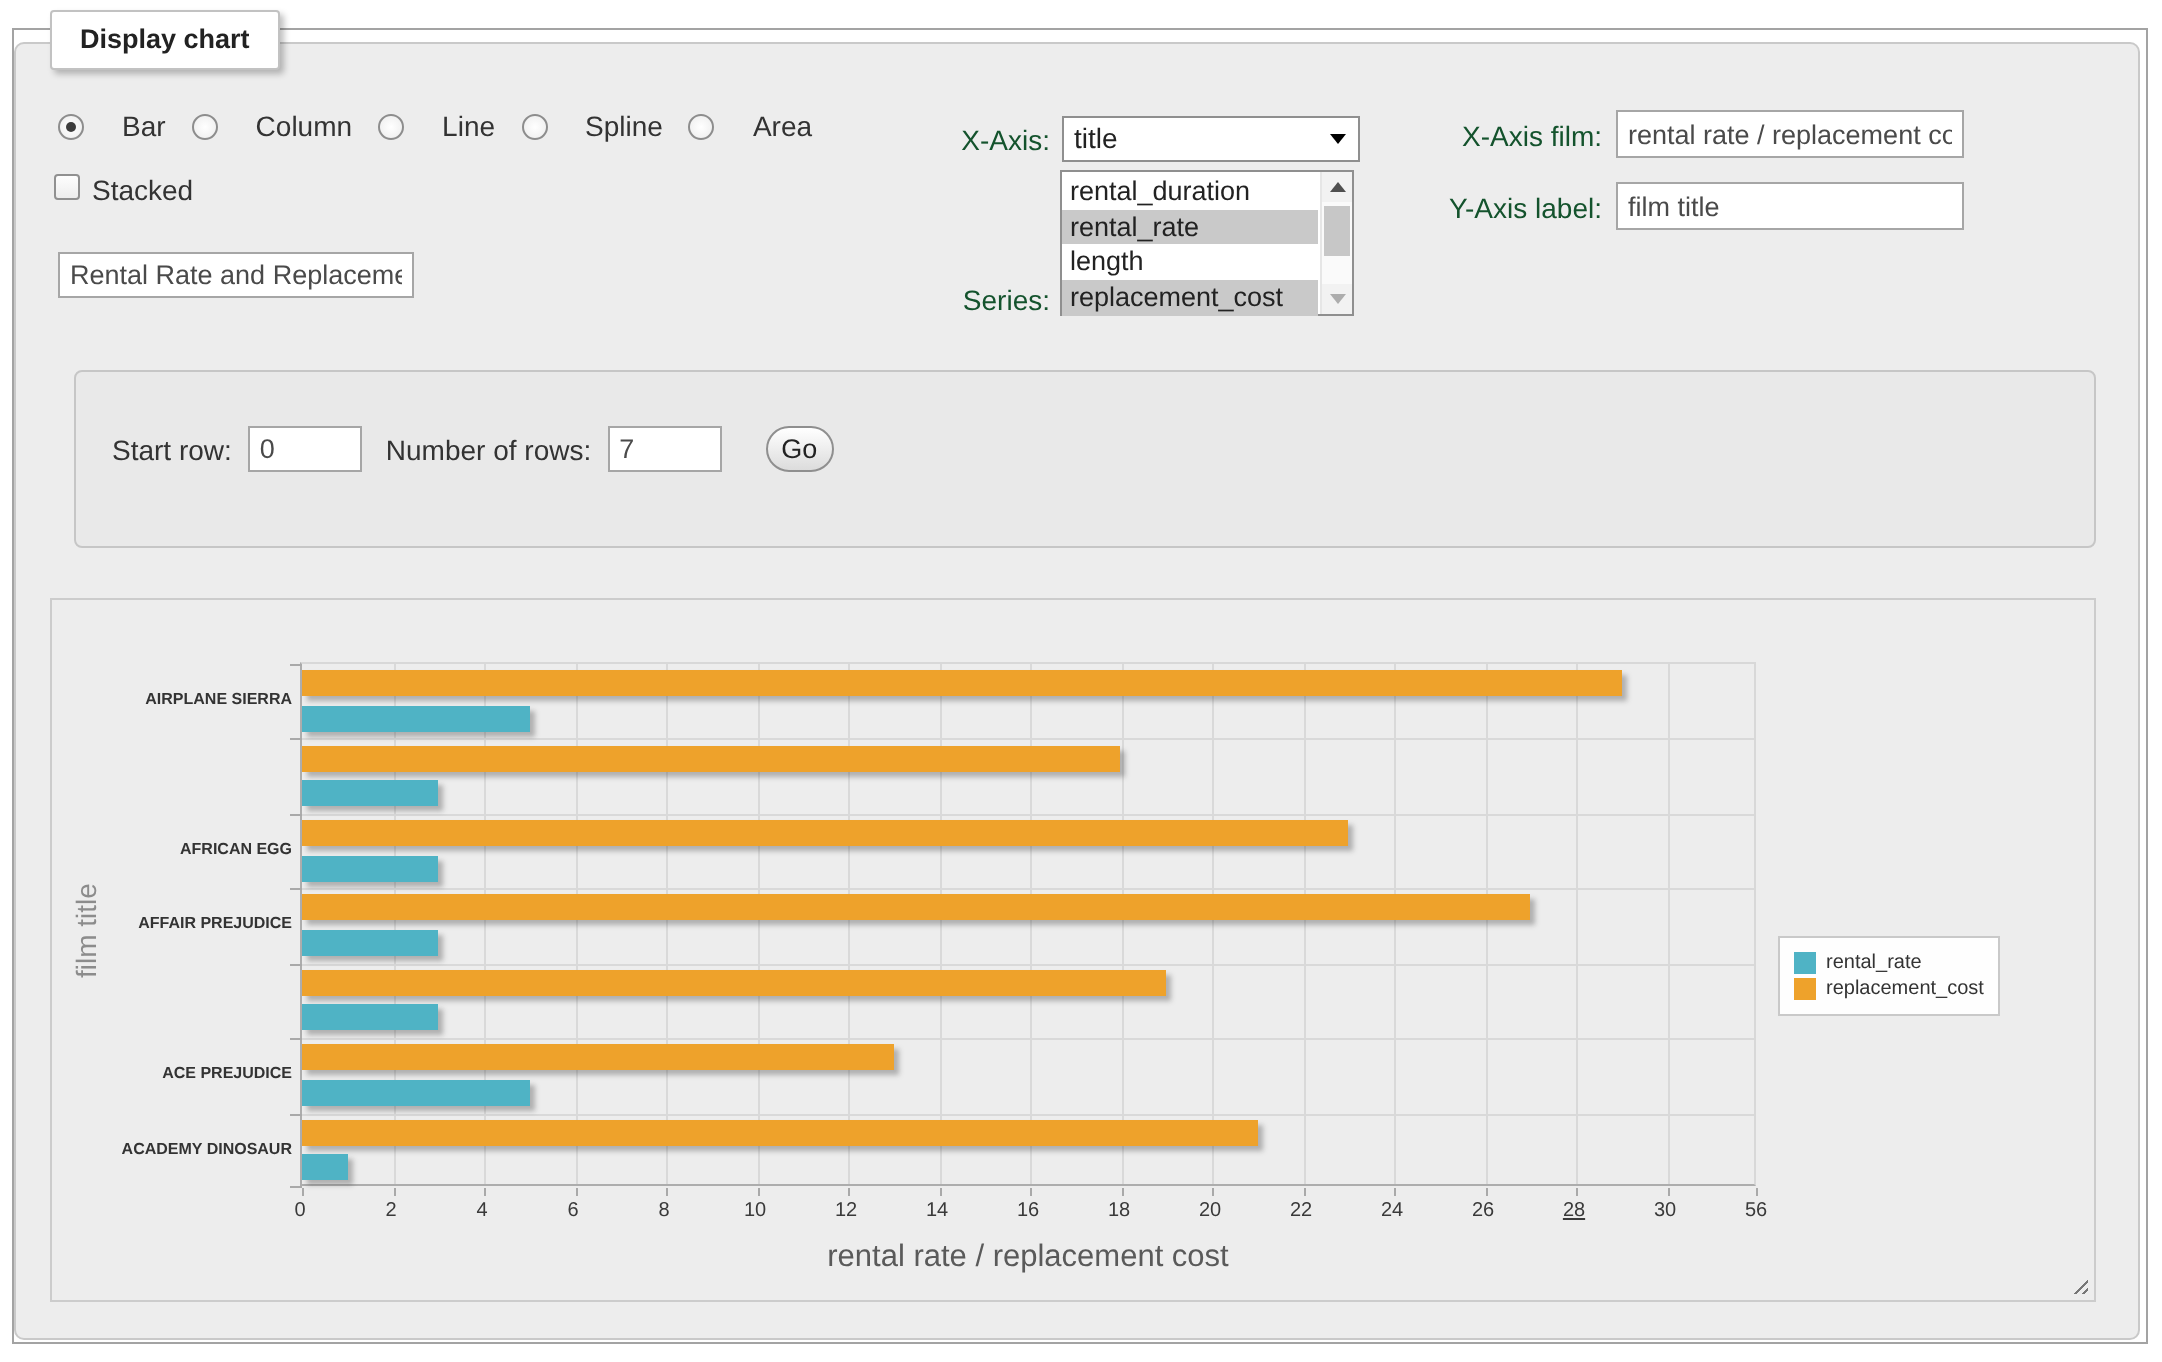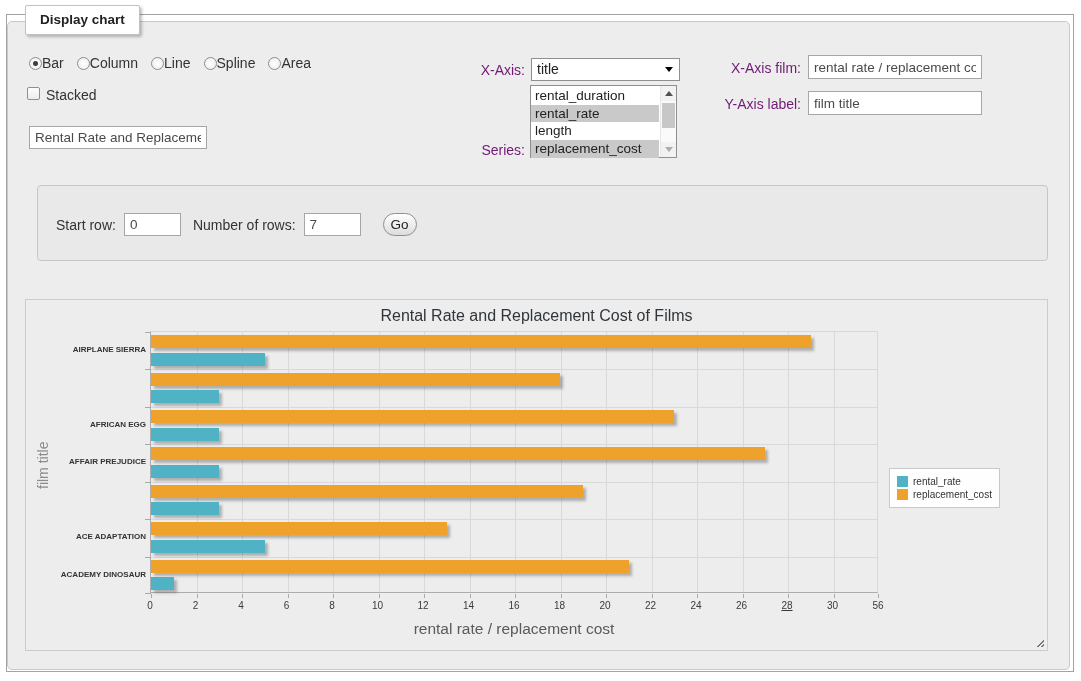--- a/index.html
+++ b/index.html
@@ -8,28 +8,28 @@
   #stage { position:relative; width:1081px; height:681px; background:#fff; overflow:hidden; }
 
   
   .fieldset-box { position:absolute; left:6px; top:14px; width:1068px; height:658px; border:1px solid #A3A3A3; background:#fff; }
   .panel-bg { position:absolute; left:7px; top:21px; width:1063px; height:649px; background:#EDEDED; border:1px solid #C9C9C9; border-radius:5px; }
   .legend-box { position:absolute; left:25px; top:5px; background:#fff; border:1px solid #C2C2C2; border-radius:2px;
                 padding:6px 14px 7px 14px; font-size:13.5px; font-weight:bold; color:#222;
                 box-shadow:2px 2px 3px rgba(0,0,0,0.25); z-index:5; }
 
   
-  .lbl { position:absolute; font-size:14px; color:#701a75; white-space:nowrap; }
+  .lbl { position:absolute; font-size:14px; color:#14532d; white-space:nowrap; }
   .lbl.right { text-align:right; }
   input.txt { position:absolute; border:1px solid #A6A6A6; background:#fff; font-family:"Liberation Sans",sans-serif;
               font-size:13.5px; color:#4A4A4A; padding:2px 5px; outline:none; }
 
   
   #radio-row { position:absolute; left:29px; top:55px; display:flex; align-items:center; gap:13px; }
-  .radio-item { display:flex; align-items:center; gap:0; font-size:14px; color:#333; cursor:default; }
+  .radio-item { display:flex; align-items:center; gap:19px; font-size:14px; color:#333; cursor:default; }
   .radio-circle { width:13px; height:13px; border:1px solid #8D8D8D; border-radius:50%; background:radial-gradient(#ffffff,#ececec); }
   .radio-circle.checked::after { content:""; display:block; width:5px; height:5px; border-radius:50%; background:#3C3C3C; margin:3px; }
   #stacked-row { position:absolute; left:27px; top:87px; display:flex; align-items:flex-start; gap:6px; font-size:14px; }
   .checkbox-square { width:13px; height:13px; border:1px solid #909090; border-radius:2px; background:linear-gradient(#FDFDFD,#EDEDED); }
 
   
   .select-box { position:absolute; left:531px; top:58px; width:149px; height:23px; background:#fff; border:1px solid #8F8F8F;
                 font-size:14px; color:#222; line-height:21px; padding-left:5px; }
   .select-caret { position:absolute; right:6px; top:8px; width:0; height:0;
                   border-left:4px solid transparent; border-right:4px solid transparent; border-top:5px solid #000; }
@@ -41,21 +41,21 @@
   .multi-option.selected { background:#C9C9C9; }
   .m-scrollbar { position:absolute; right:0; top:0; bottom:0; width:16px; background:#FAFAFA; border-left:1px solid #E6E6E6; }
   .m-btn { position:absolute; left:0; right:0; height:15px; display:flex; align-items:center; justify-content:center; background:#F2F2F2; }
   .m-btn.up { top:0; }
   .m-btn.down { bottom:0; }
   .tri-up { width:0;height:0;border-left:4px solid transparent;border-right:4px solid transparent;border-bottom:5px solid #505050; }
   .tri-down { width:0;height:0;border-left:4px solid transparent;border-right:4px solid transparent;border-top:5px solid #ADADAD; }
   .m-thumb { position:absolute; left:1px; right:1px; top:17px; height:25px; background:#C7C7C7; }
 
   
-  .pag-panel { position:absolute; left:37px; top:185px; width:1011px; height:76px; background:#E9E9E9; border:1px solid #C6C6C6; border-radius:4px; }
+  .pag-panel { position:absolute; left:37px; top:185px; width:1011px; height:89px; background:#E9E9E9; border:1px solid #C6C6C6; border-radius:4px; }
   .pag-row { position:absolute; left:18px; top:27px; display:flex; align-items:center; font-size:14px; color:#333; }
   .pag-row input { position:static; width:57px; height:23px; margin-left:8px; }
   .pag-gap { margin-left:12px; }
   .go-btn { margin-left:22px; width:34px; height:23px; border:1px solid #8F8F8F; border-radius:12px;
             background:linear-gradient(#FFFFFF,#DCDCDC); font-family:"Liberation Sans",sans-serif;
             font-size:13.5px; color:#222; text-align:center; line-height:21px; cursor:default; }
 
   
   .chart-box { position:absolute; left:25px; top:299px; width:1023px; height:352px; background:#EDEDED; border:1px solid #CCCCCC; }
   .chart-title { position:absolute; left:0; top:7px; width:100%; text-align:center; font-size:16px; color:#30353A; }
@@ -153,26 +153,25 @@
     <div class="pag-row">
       <span>Start row:</span>
       <input class="txt" value="0" style="">
       <span class="pag-gap">Number of rows:</span>
       <input class="txt" value="7" style="">
       <button class="go-btn">Go</button>
     </div>
   </div>
 
   <div class="chart-box">
-    <div class="chart-title">Rental Rate and Replacement Cost of Films</div>
     <div class="cat-labels" id="cat-labels">
         <div class="cat-label" style="top: 0px; height: 37.4286px;">AIRPLANE SIERRA</div>
         <div class="cat-label" style="top: 112.286px; height: 37.4286px;">AFFAIR PREJUDICE</div>
         <div class="cat-label" style="top: 74.8571px; height: 37.4286px;">AFRICAN EGG</div>
-        <div class="cat-label" style="top: 187.143px; height: 37.4286px;">ACE ADAPTATION</div>
+        <div class="cat-label" style="top: 187.143px; height: 37.4286px;">ACE PREJUDICE</div>
         <div class="cat-label" style="top: 224.571px; height: 37.4286px;">ACADEMY DINOSAUR</div>
       </div>
     <div class="plot" id="plot">
         <div class="xtick" style="left: 0px;"></div>
         <div class="gridline-v" style="left: 45.5px;"></div>
         <div class="xtick" style="left: 45.5px;"></div>
         <div class="gridline-v" style="left: 91px;"></div>
         <div class="xtick" style="left: 91px;"></div>
         <div class="gridline-v" style="left: 136.5px;"></div>
         <div class="xtick" style="left: 136.5px;"></div>

